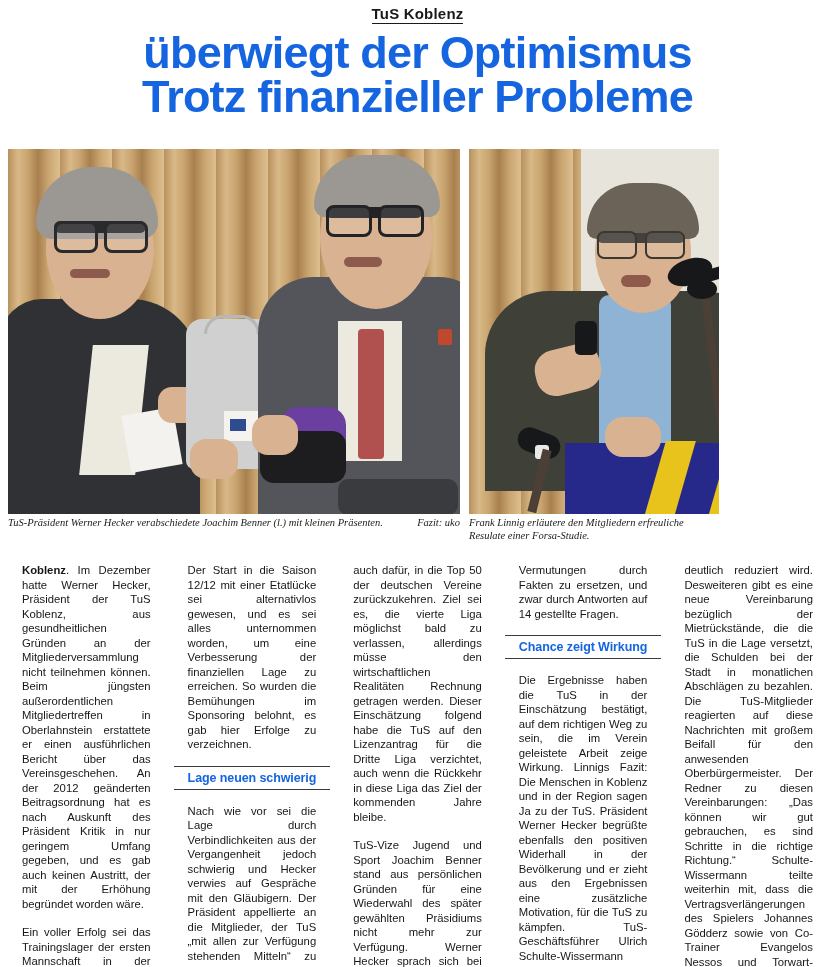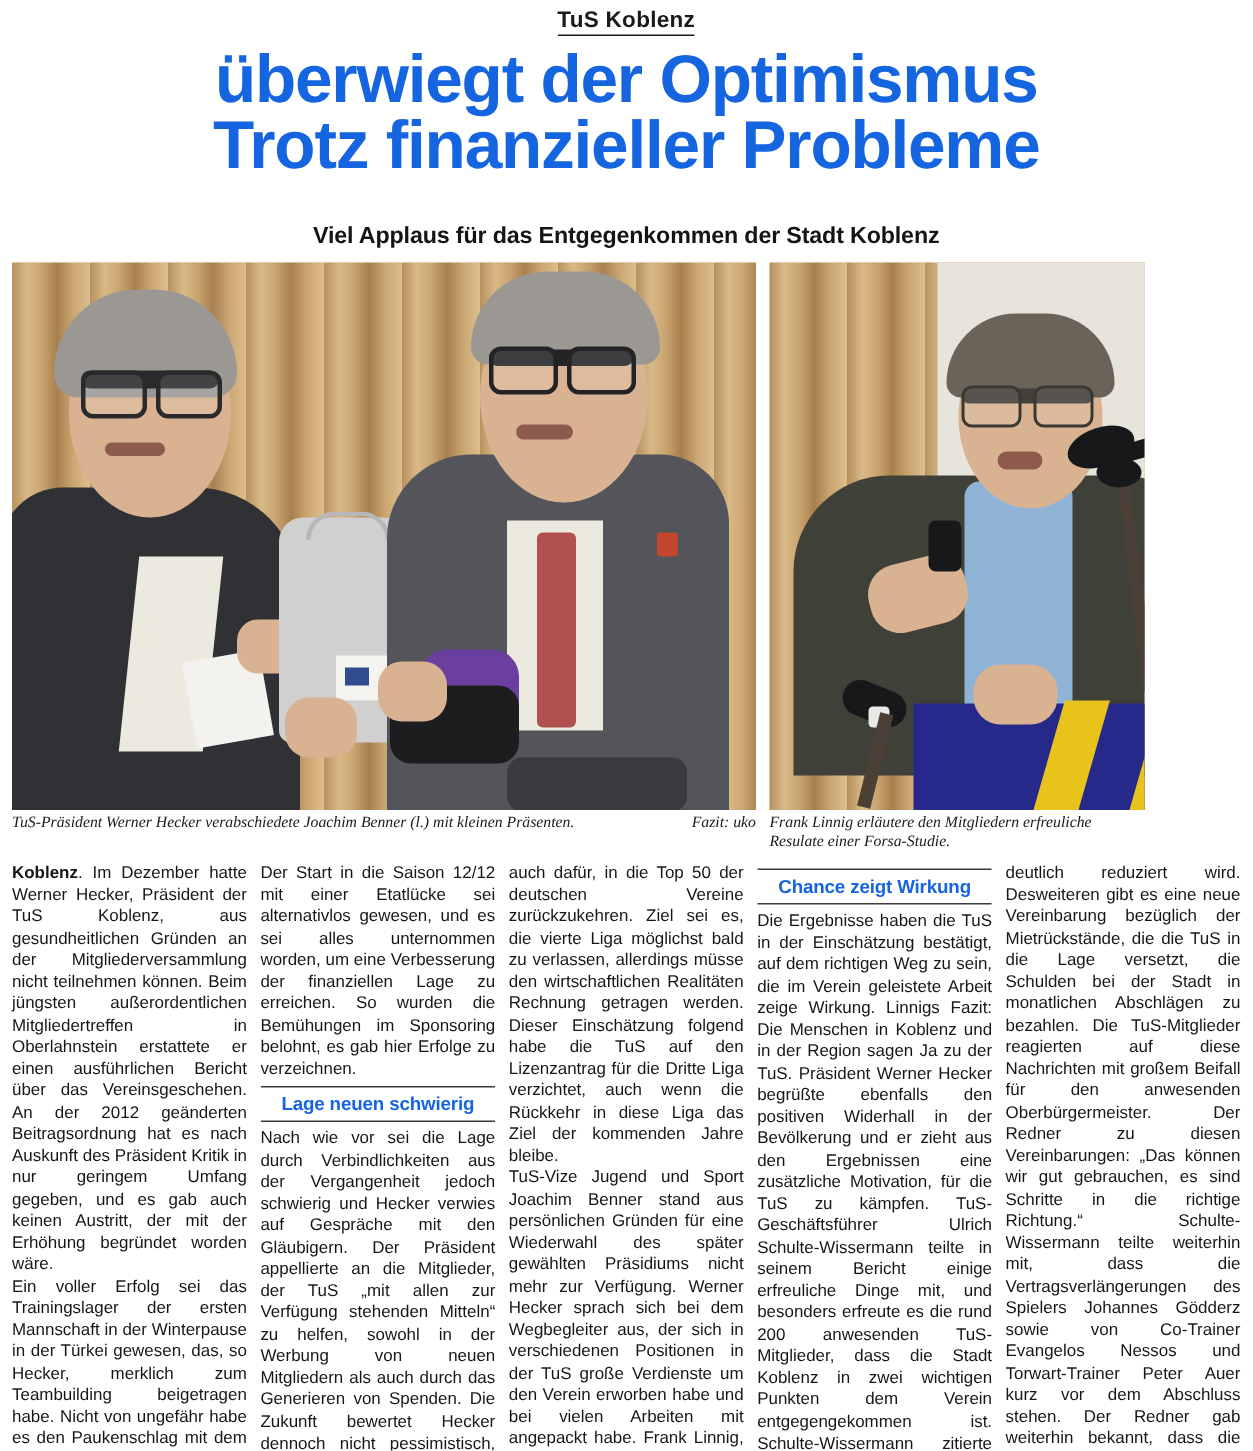--- a/index.html
+++ b/index.html
@@ -65,21 +65,21 @@
     letter-spacing: -0.1px;
   }
 
   
   .photo-band {
     display: flex;
     gap: 9px;
     margin-top: 8px;
     align-items: flex-start;
   }
-  .photo-block-left  { width: 496px; text-align: center; }
+  .photo-block-left  { width: 452px; text-align: center; }
   .photo-block-right { width: 250px; }
 
   .photo {
     position: relative;
     overflow: hidden;
     background: #c9a978;
   }
   .photo-left  { height: 365px; }
   .photo-right { height: 365px; }
 
@@ -107,21 +107,21 @@
     width: 196px;
     font-family: "Liberation Sans", sans-serif;
     font-size: 11.3px;
     line-height: 1.285;
     text-align: justify;
     color: #161616;
     hyphens: auto;
     -webkit-hyphens: auto;
   }
   .col p {
-    margin: 0;
+    margin: 14px;
     text-align: justify;
   }
   .col p.lead { text-indent: 0; }
   .col p + p { margin-top: 0px; }
   .dateline { font-weight: bold; }
 
   .section-head {
     color: #1565e0;
     font-family: "Liberation Sans", sans-serif;
     font-weight: bold;
@@ -173,21 +173,20 @@
 
   <div class="kicker">
     <span>TuS Koblenz</span>
   </div>
 
   <h1 class="headline">
     <span class="hl-line">überwiegt der Optimismus</span>
     <span class="hl-line">Trotz finanzieller Probleme</span>
   </h1>
 
-  <div class="subhead">Viel Applaus für das Entgegenkommen der Stadt Koblenz</div>
 
   <div class="photo-band">
 
     <div class="photo-block-left">
       <div class="photo photo-left">
         <div class="ph-canvas">
           <div class="curtain"></div>
 
           <div class="shape suit" style="left:-8px; top:150px; width:200px; height:220px; border-radius:42px 70px 0 0;"></div>
           <div class="shape shirt" style="left:78px; top:196px; width:56px; height:130px; transform:skewX(-6deg);"></div>
@@ -283,20 +282,21 @@
       <div class="section-head">Lage neuen schwierig</div>
       <p>Nach wie vor sei die Lage durch Verbindlichkeiten aus der Vergangenheit jedoch schwierig und Hecker verwies auf Gespräche mit den Gläubigern. Der Präsident appellierte an die Mitglieder, der TuS „mit allen zur Verfügung stehenden Mitteln“ zu helfen, sowohl in der Werbung von neuen Mitgliedern als auch durch das Generieren von Spenden. Die Zukunft bewertet Hecker dennoch nicht pessimistisch, er sieht nicht nur eine realistische Chance für das Überleben des Vereins, sondern</p>
     </div>
 
     <div class="col">
       <p>auch dafür, in die Top 50 der deutschen Vereine zurückzukehren. Ziel sei es, die vierte Liga möglichst bald zu verlassen, allerdings müsse den wirtschaftlichen Realitäten Rechnung getragen werden. Dieser Einschätzung folgend habe die TuS auf den Lizenzantrag für die Dritte Liga verzichtet, auch wenn die Rückkehr in diese Liga das Ziel der kommenden Jahre bleibe.</p>
       <p>TuS-Vize Jugend und Sport Joachim Benner stand aus persönlichen Gründen für eine Wiederwahl des später gewählten Präsidiums nicht mehr zur Verfügung. Werner Hecker sprach sich bei dem Wegbegleiter aus, der sich in verschiedenen Positionen in der TuS große Verdienste um den Verein erworben habe und bei vielen Arbeiten mit angepackt habe. Frank Linnig, später in das neue Präsdium gewählt, erläuterte die wichtigsten Resultate einer Forsa-Befragung, die das anerkannte Forsa-Institut in Koblenz und der Region durchgeführt hatte. Es sei darum gegangen,</p>
     </div>
 
     <div class="col">
+      <p>Vermutungen durch Fakten zu ersetzen, und zwar durch Antworten auf 14 gestellte Fragen.</p>
       <div class="section-head">Chance zeigt Wirkung</div>
       <p>Die Ergebnisse haben die TuS in der Einschätzung bestätigt, auf dem richtigen Weg zu sein, die im Verein geleistete Arbeit zeige Wirkung. Linnigs Fazit: Die Menschen in Koblenz und in der Region sagen Ja zu der TuS. Präsident Werner Hecker begrüßte ebenfalls den positiven Widerhall in der Bevölkerung und er zieht aus den Ergebnissen eine zusätzliche Motivation, für die TuS zu kämpfen. TuS-Geschäftsführer Ulrich Schulte-Wissermann teilte in seinem Bericht einige erfreuliche Dinge mit, und besonders erfreute es die rund 200 anwesenden TuS-Mitglieder, dass die Stadt Koblenz in zwei wichtigen Punkten dem Verein entgegengekommen ist. Schulte-Wissermann zitierte aus einem aktuellen Brief von Oberbürgermeister Prof. Dr. Joachim Hofmann-Göttig, dass die Stadionmiete mit sofortiger Wirkung</p>
     </div>
 
     <div class="col">
       <p>deutlich reduziert wird. Desweiteren gibt es eine neue Vereinbarung bezüglich der Mietrückstände, die die TuS in die Lage versetzt, die Schulden bei der Stadt in monatlichen Abschlägen zu bezahlen. Die TuS-Mitglieder reagierten auf diese Nachrichten mit großem Beifall für den anwesenden Oberbürgermeister. Der Redner zu diesen Vereinbarungen: „Das können wir gut gebrauchen, es sind Schritte in die richtige Richtung.“ Schulte-Wissermann teilte weiterhin mit, dass die Vertragsverlängerungen des Spielers Johannes Gödderz sowie von Co-Trainer Evangelos Nessos und Torwart-Trainer Peter Auer kurz vor dem Abschluss stehen. Der Redner gab weiterhin bekannt, dass die TuS (Stand 3. März 2013) 1430 Mitglieder, von diesen sind 1145 Erwachsene.</p>
 
     </div>
 
   </div>

